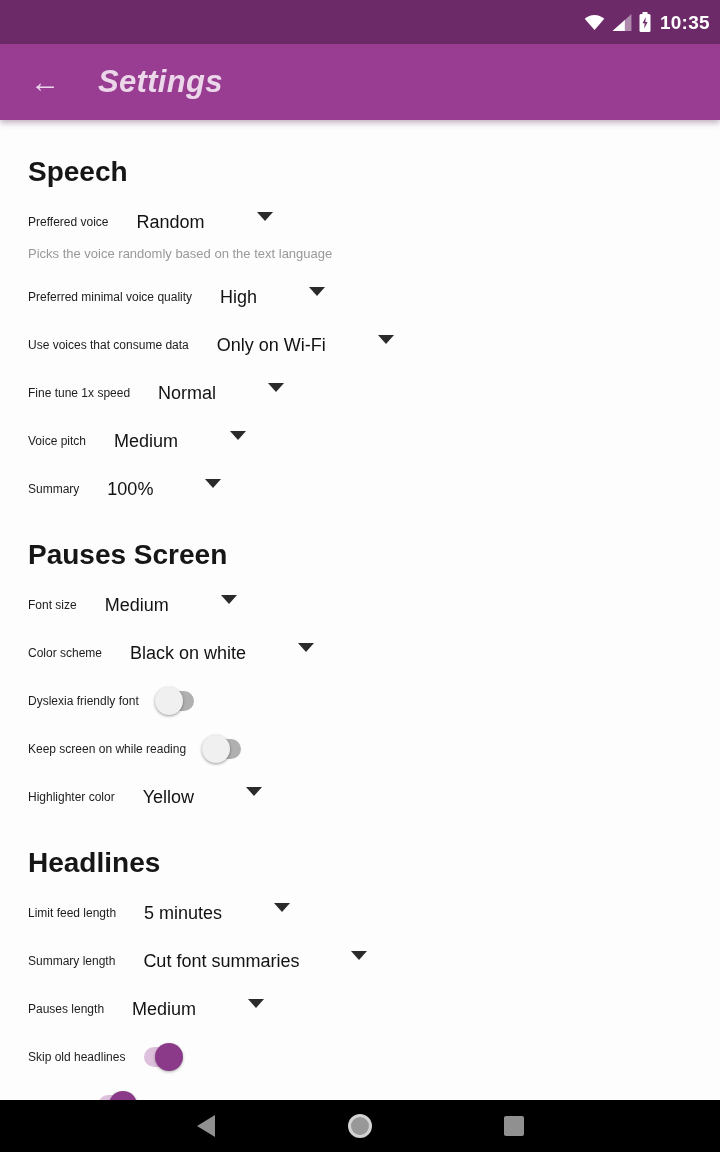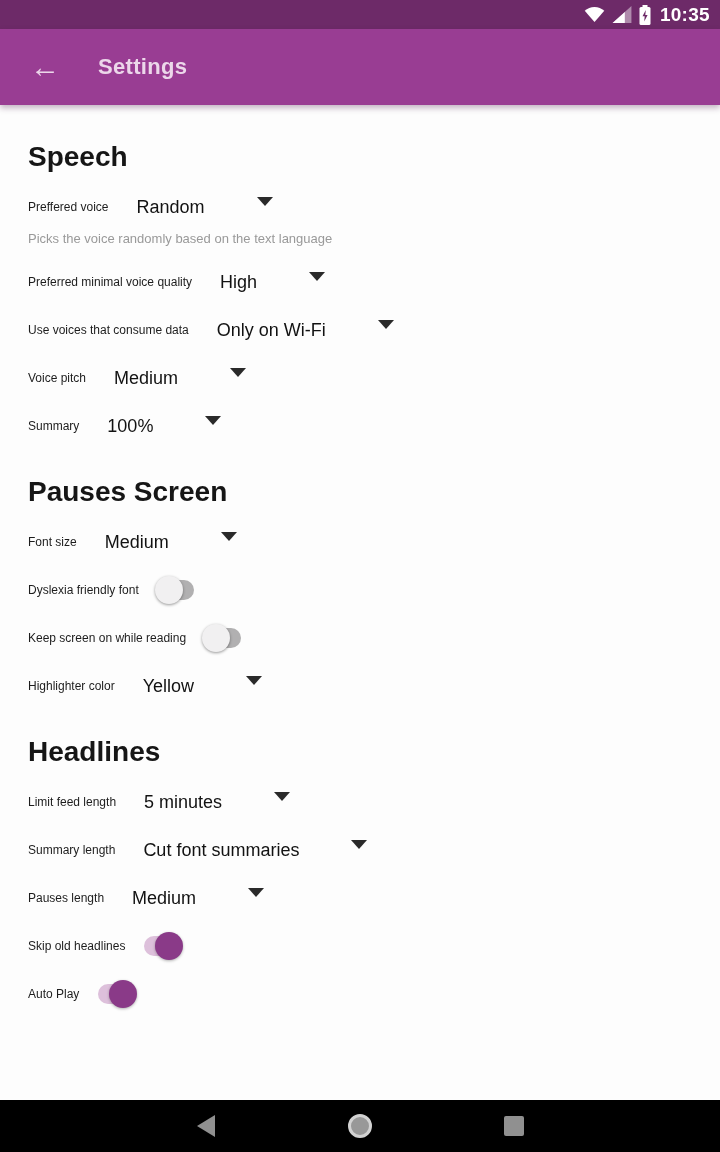--- a/index.html
+++ b/index.html
@@ -4,41 +4,41 @@
 <style>
   html,body{margin:0;padding:0;background:#e5e5e5;}
   *{box-sizing:border-box;}
   .screen{
     position:relative;width:720px;height:1152px;margin:0 auto;
     background:var(--background,#fdfdfd);overflow:hidden;
     font-family:"Liberation Sans", sans-serif;
   }
   
   .status-bar{
-    height:29px;background:var(--status_bar_bg,#6d2a68);
+    height:44px;background:var(--status_bar_bg,#6d2a68);
     display:flex;align-items:center;justify-content:flex-end;
     padding-right:10px;gap:7px;color:#fff;
   }
   .status-bar svg{display:block;}
   .status-time{font-size:19px;font-weight:700;letter-spacing:.3px;line-height:1;margin-left:2px;}
   
   .app-bar{
     height:76px;background:var(--app_bar_bg,#993d93);
     display:flex;align-items:center;padding-left:30px;
     box-shadow:0 3px 6px rgba(60,10,60,.30);
     position:relative;z-index:2;
   }
   .back-button{
     background:none;border:none;padding:0;cursor:pointer;
     color:var(--app_bar_fg,#ecd7ea);font-size:30px;line-height:1;
     width:34px;text-align:left;
   }
   .app-title{
-    margin:0 16px 0 34px;font-size:22px;font-weight:700;
-    color:var(--app_bar_fg,#ecd7ea);letter-spacing:.3px;
+    margin:0 16px 0 34px;font-size:31px;font-weight:700;
+    color:var(--app_bar_fg,#ecd7ea);letter-spacing:.3px;font-style:italic;
   }
   
   .content{padding:0 0 0 28px;}
   .section-title{
     margin:26px 0 10px;font-size:28px;line-height:32px;
     font-weight:700;color:#161616;
   }
   .section:first-child .section-title{margin-top:36px;}
   .row{height:48px;display:flex;align-items:center;}
   .setting-label{font-size:12px;color:#1d1d1d;}
@@ -143,20 +143,27 @@
   </div>
 
   <div class="row">
     <span class="setting-label">Use voices that consume data</span>
     <span class="spinner">
       <span class="spinner-value">Only on Wi-Fi</span>
       <span class="caret"></span>
     </span>
   </div>
 
+  <div class="row">
+    <span class="setting-label">Fine tune 1x speed</span>
+    <span class="spinner">
+      <span class="spinner-value">Normal</span>
+      <span class="caret"></span>
+    </span>
+  </div>
 
   <div class="row">
     <span class="setting-label">Voice pitch</span>
     <span class="spinner">
       <span class="spinner-value">Medium</span>
       <span class="caret"></span>
     </span>
   </div>
 
   <div class="row">
@@ -174,20 +181,27 @@
     <h2 class="section-title">Pauses Screen</h2>
     <div class="rows">
   <div class="row">
     <span class="setting-label">Font size</span>
     <span class="spinner">
       <span class="spinner-value">Medium</span>
       <span class="caret"></span>
     </span>
   </div>
 
+  <div class="row">
+    <span class="setting-label">Color scheme</span>
+    <span class="spinner">
+      <span class="spinner-value">Black on white</span>
+      <span class="caret"></span>
+    </span>
+  </div>
 
   <div class="row">
     <span class="setting-label">Dyslexia friendly font</span>
     <span class="switch off">
       <span class="track"></span>
       <span class="thumb"></span>
     </span>
   </div>
 
   <div class="row">

